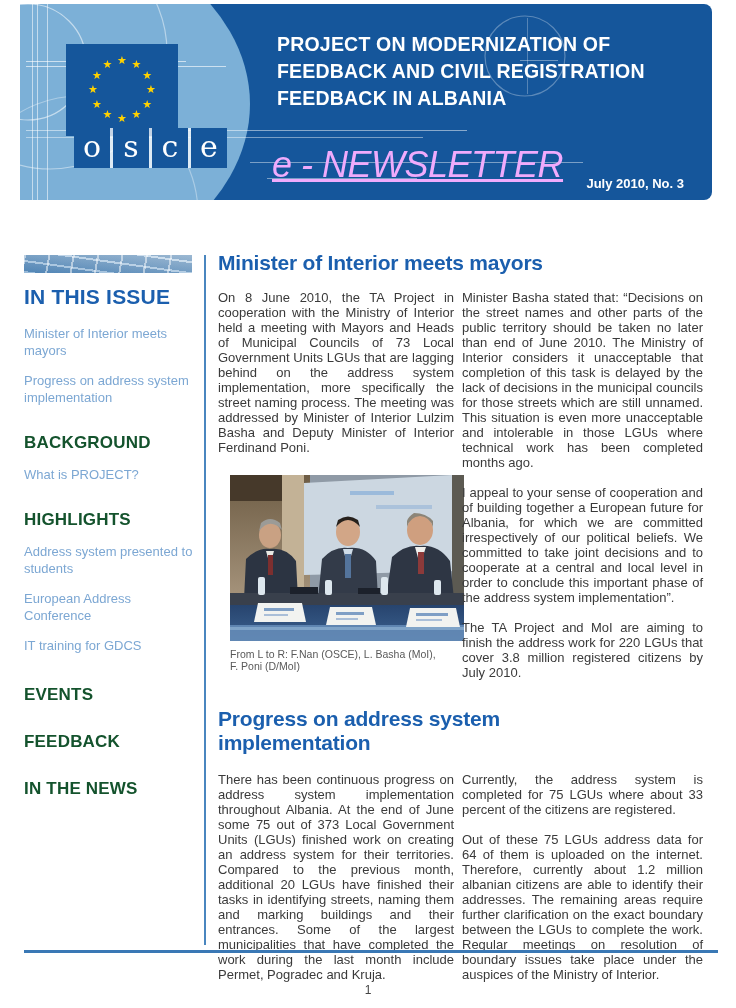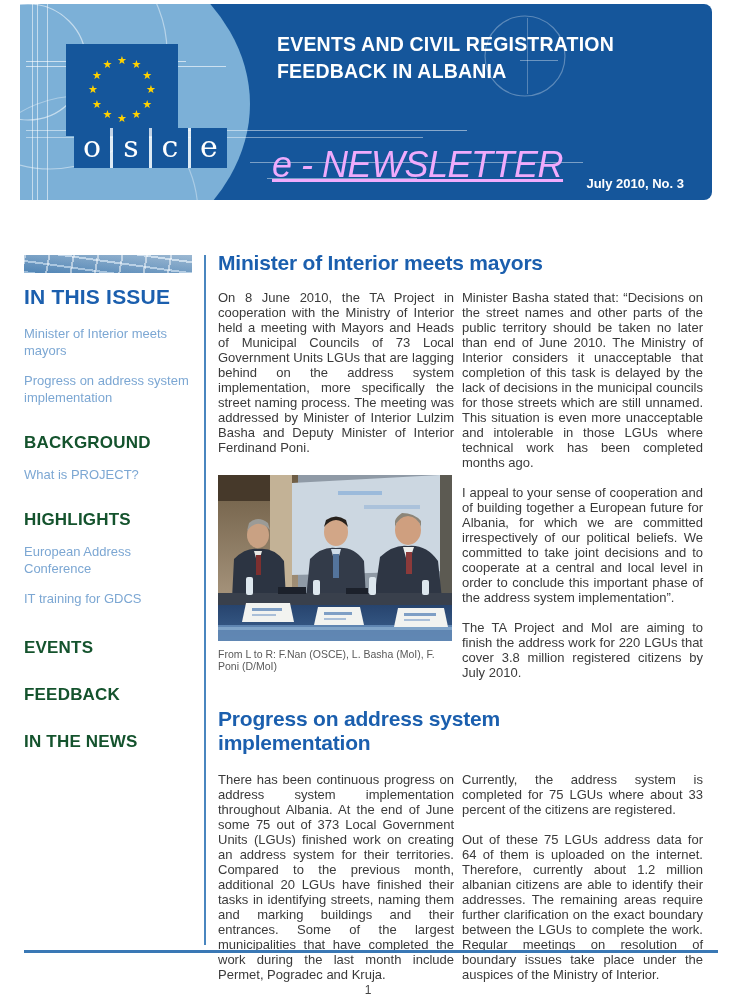--- a/index.html
+++ b/index.html
@@ -45,21 +45,21 @@
   
   .main{position:absolute;left:218px;top:251px;width:494px;}
   h1.art{margin:0 0 15px;color:#1b5fae;font-size:21px;font-weight:bold;letter-spacing:-.2px;}
   h2.art{margin:27px 0 17px;color:#1b5fae;font-size:21px;font-weight:bold;max-width:370px;
          line-height:24px;letter-spacing:-.2px;}
   .cols{display:flex;gap:8px;}
   .col{width:236px;}
   .col.right{width:241px;}
   .col p{margin:0 0 15px;color:#3a3a3a;font-size:13px;line-height:15px;text-align:justify;}
   .col p:last-child{margin-bottom:0;}
-  figure{margin:20px 0 0;}
+  figure{margin:20px 12px 0;}
   .photo{width:234px;height:166px;overflow:hidden;}
   figcaption{margin-top:7px;color:#595959;font-size:10.5px;}
 
   .bottom-rule{position:absolute;left:24px;top:950px;width:694px;height:3px;background:#3a78b5;}
   .page-num{position:absolute;left:0;top:983px;width:736px;text-align:center;
             color:#444;font-size:12px;}
 </style>
 </head>
 <body>
 
@@ -101,37 +101,39 @@
   </div>
 
   <div class="osce">
     <div class="osce-tile">o</div>
     <div class="osce-tile">s</div>
     <div class="osce-tile">c</div>
     <div class="osce-tile">e</div>
   </div>
 
   <div class="header-title">
-    <div>EVENTS AND CIVIL REGISTRATION</div>
+    <div>PROJECT ON MODERNIZATION OF</div>
+    <div>FEEDBACK AND CIVIL REGISTRATION</div>
     <div>FEEDBACK IN ALBANIA</div>
   </div>
 
   <div class="newsletter">e - NEWSLETTER</div>
   <div class="issue">July 2010, No. 3</div>
 </div>
 
 <div class="sidebar">
   <div class="kb-strip"></div>
   <div class="sb-title">IN THIS ISSUE</div>
 
   <div class="sb-link first">Minister of Interior meets mayors</div>
   <div class="sb-link">Progress on address system implementation</div>
   <div class="sb-sec">BACKGROUND</div>
   <div class="sb-link">What is PROJECT?</div>
   <div class="sb-sec">HIGHLIGHTS</div>
+  <div class="sb-link">Address system presented to students</div>
   <div class="sb-link">European Address Conference</div>
   <div class="sb-link">IT training for GDCS</div>
   <div class="sb-sec gap">EVENTS</div>
   <div class="sb-sec">FEEDBACK</div>
   <div class="sb-sec">IN THE NEWS</div>
 </div>
 
 <div class="separator"></div>
 
 <div class="main">

